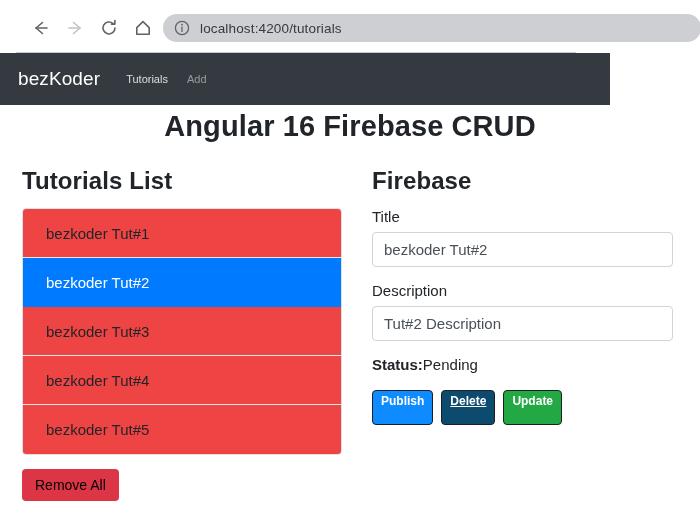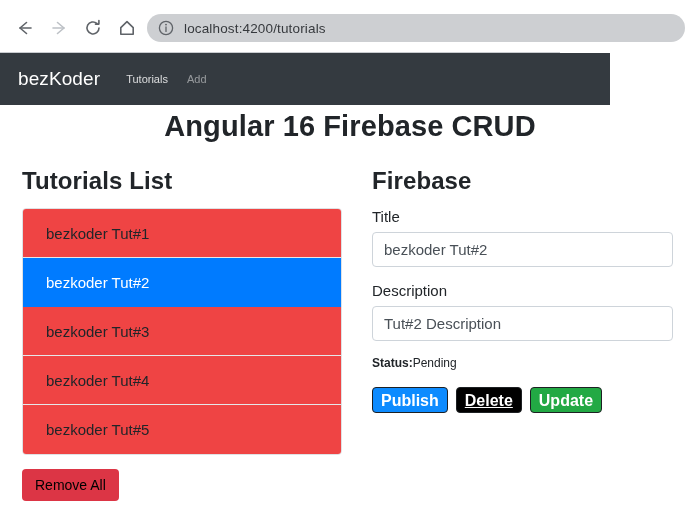--- a/index.html
+++ b/index.html
@@ -5,21 +5,21 @@
   * { box-sizing: border-box; margin: 0; padding: 0; }
   html, body {
     width: 700px; height: 520px;
     background: #ffffff;
     font-family: "Liberation Sans", sans-serif;
     overflow: hidden;
   }
 
   
   .browser-chrome {
-    position: absolute; left: 0; top: 0;
+    position: absolute; left: 16px; top: 0;
     width: 560px; height: 53px;
     background: #ffffff;
     border-bottom: 1px solid #c9ccd0;
   }
   .nav-buttons {
     position: absolute; left: 8px; top: 13px;
     display: flex; align-items: center; gap: 0px;
   }
   .nav-btn {
     width: 34px; height: 30px;
@@ -150,41 +150,41 @@
     font-size: 15px;
     color: #495057;
     font-family: "Liberation Sans", sans-serif;
     background: #ffffff;
     outline: none;
   }
   .form-control::placeholder { color: #6c757d; }
   .form-group { margin-bottom: 15px; }
 
   .status-line {
-    font-size: 12px;
+    font-size: 15px;
     color: #212529;
     margin-top: 2px;
     margin-bottom: 17px;
   }
   .status-line strong { font-weight: bold; }
 
   .action-buttons { display: flex; gap: 8px; }
   .btn-sm {
-    font-size: 16px;
+    font-size: 12px;
     font-family: "Liberation Sans", sans-serif;
     color: #ffffff;
     border: 1px solid #1d2023;
     border-radius: 4px;
-    padding: 3px 8px 2px 8px;
+    padding: 3px 8px 16px 8px;
     line-height: 1.2;
     cursor: pointer;
     font-weight: bold;
   }
   .btn-publish { background: #0d8bff; }
-  .btn-delete  { background: #000000; text-decoration: underline; }
+  .btn-delete  { background: #0c4a6e; text-decoration: underline; }
   .btn-update  { background: #22a944; }
 </style>
 </head>
 <body>
 
 <div class="browser-chrome">
 
   <div class="nav-buttons">
     <div class="nav-btn">
       <span>

